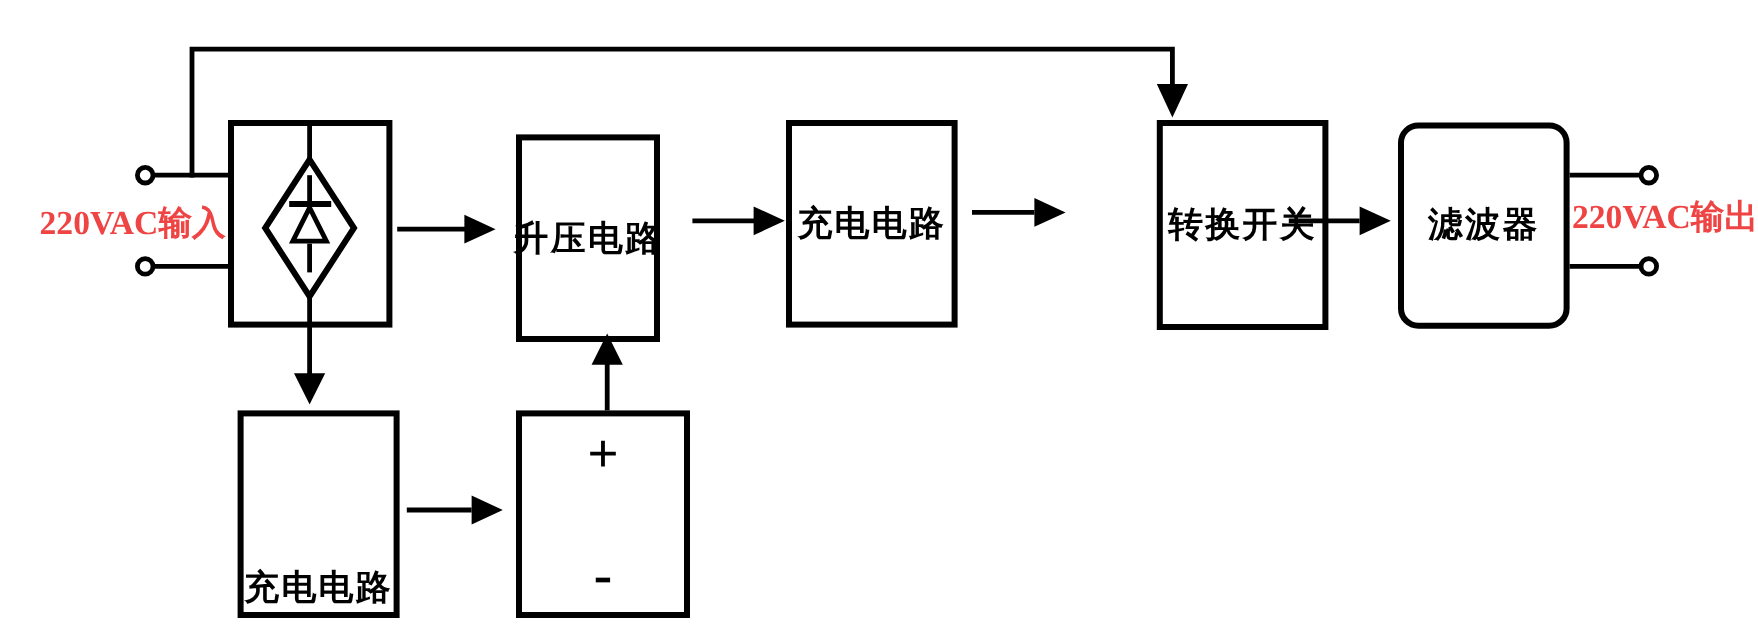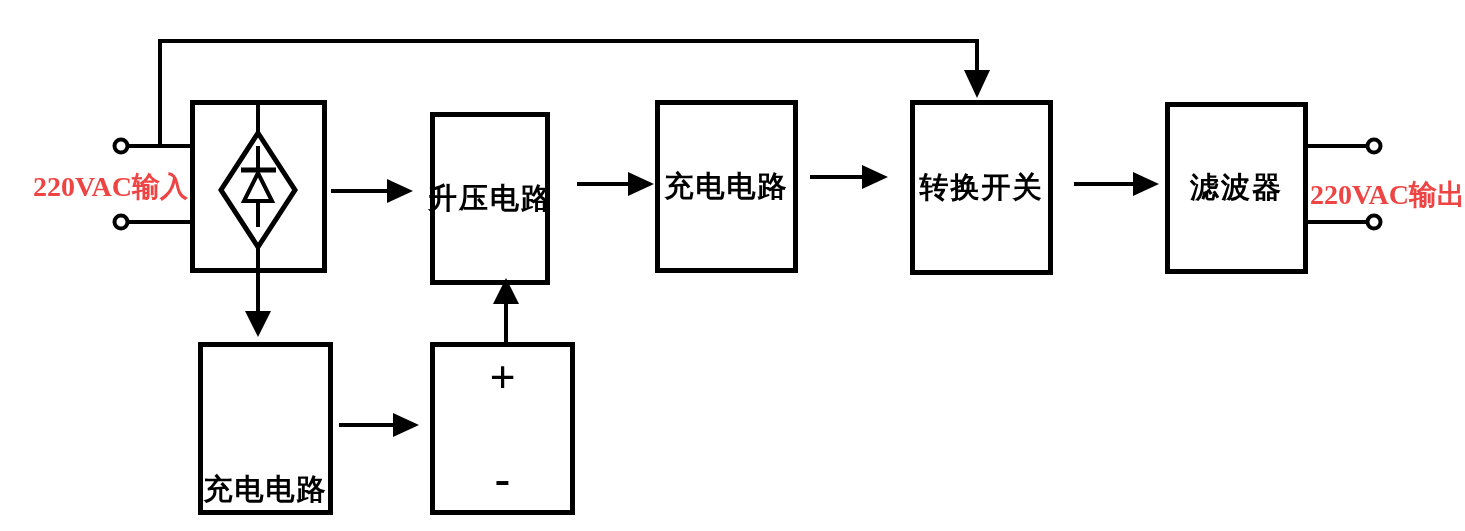--- a/index.html
+++ b/index.html
@@ -60,39 +60,39 @@
   <div class="block" style="left:190px; top:100px; width:137px; height:173px;"></div>
 
   <div class="block" style="left:430px; top:100px; width:120px; height:173px;margin-top:12px;">
     <span class="block-label">升压电路</span>
   </div>
 
   <div class="block" style="left:655px; top:100px; width:143px; height:173px;">
     <span class="block-label">充电电路</span>
   </div>
 
-  <div class="block" style="left:910px; top:100px; width:143px; height:175px;">
+  <div class="block" style="left:964px; top:100px; width:143px; height:175px;">
     <span class="block-label">转换开关</span>
   </div>
 
-  <div class="block" style="left:1165px; top:102px; width:143px; height:172px;">
+  <div class="block" style="left:1165px; top:102px; width:143px; height:172px;border-radius:17px;">
     <span class="block-label">滤波器</span>
   </div>
 
   <div class="block" style="left:198px; top:342px; width:135px; height:173px;align-items:flex-end;">
     <span class="block-label">充电电路</span>
   </div>
 
   <div class="block" style="left:430px; top:342px; width:145px; height:173px;">
     <span class="battery-sign battery-plus">+</span>
     <span class="battery-sign battery-minus">-</span>
   </div>
 
   <div class="io-label" style="left:28px; top:172px; width:160px;">220VAC输入</div>
-  <div class="io-label" style="left:1310px; top:180px; width:150px;">220VAC输出</div>
+  <div class="io-label" style="left:1310px; top:167px; width:150px;">220VAC输出</div>
 
   <svg id="wires" width="1465" height="531" viewBox="0 0 1465 531">
 
     <g stroke="#000" stroke-width="4" fill="none">
 
       <line x1="128" y1="146" x2="190" y2="146"></line>
       <line x1="128" y1="222" x2="190" y2="222"></line>
 
       <polyline points="160,148 160,41 977,41 977,70"></polyline>
 

